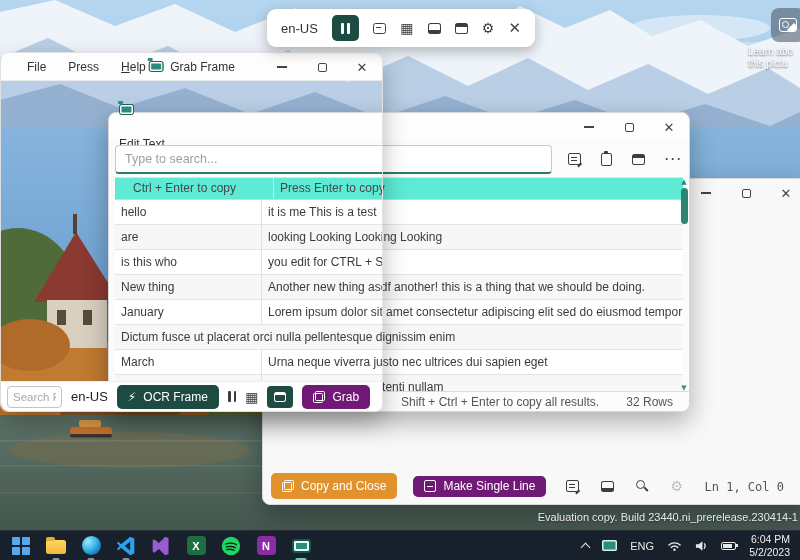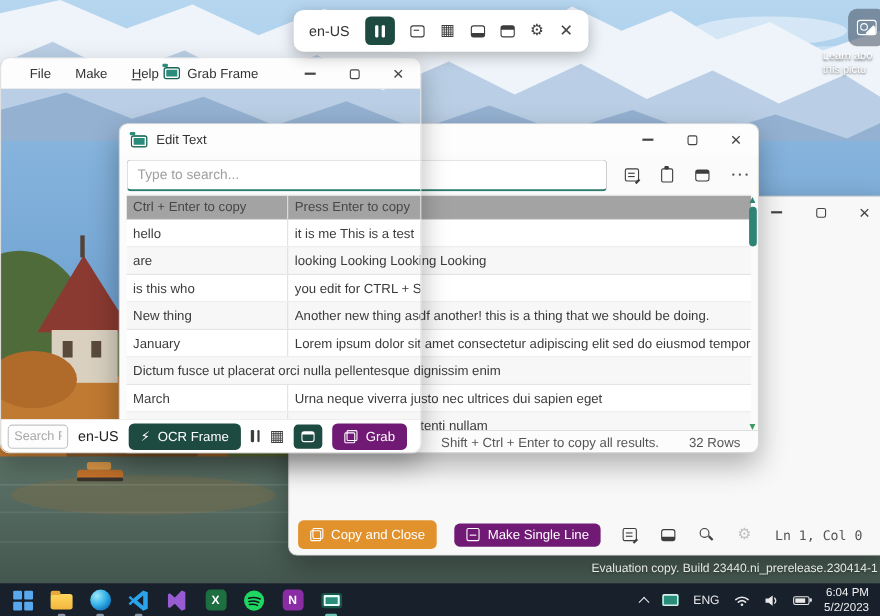--- a/index.html
+++ b/index.html
@@ -66,27 +66,27 @@
   #gf-toolbar .lang { font-size:13px; color:#222; }
   .btn { display:inline-flex; align-items:center; gap:7px; border:none; border-radius:5px; font-size:12px; font-family:"Liberation Sans",sans-serif; padding:0 11px; height:24px; }
   .btn-dark { background:#1d4a41; color:#fff; }
   .btn-muted { background:#701a75; color:#fff; }
   .sq-btn { width:26px; height:22px; border-radius:4px; background:#1d4a41; color:#fff; display:inline-flex; align-items:center; justify-content:center; }
   .sq-btn .ic-box { width:12px; height:10px; border-width:1.2px; border-top-width:3.5px; }
   .bolt { font-size:12px; font-family:"DejaVu Sans",sans-serif; }
 
   
   #edit-text { left:108px; top:112px; width:582px; height:300px; z-index:20; }
-  #et-title { display:flex; align-items:flex-end; gap:8px; padding-left:10px; font-size:12px; color:#333; }
+  #et-title { display:flex; align-items:flex-start; gap:22px; padding-left:10px; font-size:12px; color:#333;flex-direction:column; }
   #et-searchrow { position:absolute; left:6px; right:6px; top:30px; height:32px; display:flex; align-items:center; }
   #et-search { width:446px; height:29px; border:1px solid #c9c9c9; border-bottom:2px solid #2a7d6e; border-radius:4px; padding:0 9px; font-size:12.5px; color:#555; background:#fff; font-family:"Liberation Sans",sans-serif; }
   #et-search::placeholder { color:#9f9f9f; }
   #et-iconrow { display:flex; align-items:center; gap:20px; margin-left:16px; }
   #et-table { position:absolute; left:6px; right:6px; top:64px; height:216px; overflow:hidden; border-top:1px solid #e2e2e2; }
-  .thead { display:flex; height:22px; background:#a3a3a3; border-bottom:1px solid #d6d6d6; color:#474747; }
+  .thead { display:flex; height:22px; background:#5eead4; border-bottom:1px solid #d6d6d6; color:#474747;padding-left:12px; }
   .thead > div { padding:3px 6px; font-size:12px; }
   .tr { display:flex; height:25px; border-bottom:1px solid #e4e4e4; background:#fff; }
   .tr:nth-child(odd) { background:#f7f7f7; }
   .tr > div { padding:5px 6px; font-size:12px; color:#3b3b3b; white-space:nowrap; overflow:hidden; }
   .c1 { width:147px; border-right:1px solid #e0e0e0; flex:none; }
   .c2 { flex:1; }
   #et-scroll { position:absolute; right:0px; top:64px; height:216px; width:10px; display:flex; flex-direction:column; align-items:center; padding:1px 0; }
   #et-scroll .arr { font-size:7px; color:#2e8474; line-height:8px; font-family:"DejaVu Sans",sans-serif; }
   #et-scroll .thumb { width:7px; height:36px; border-radius:4px; background:#2e8474; margin-top:2px; }
   #et-scroll .spacer { flex:1; }
@@ -304,21 +304,21 @@
   <div id="et-status">
     <span class="hint">Shift + Ctrl + Enter to copy all results.</span>
     <span class="rows">32 Rows</span>
   </div>
 </div>
 
 <div id="grab-frame">
   <div class="titlebar">
     <div class="menus">
       <span>File</span>
-      <span>Make</span>
+      <span>Press</span>
       <span class="menu-help">Help</span>
     </div>
     <div id="gf-title">
       <span class="app-ic"></span>
       <span>Grab Frame</span>
     </div>
     <div class="wctrl">
       <span class="wc wc-min">
           <i></i>
         </span>

